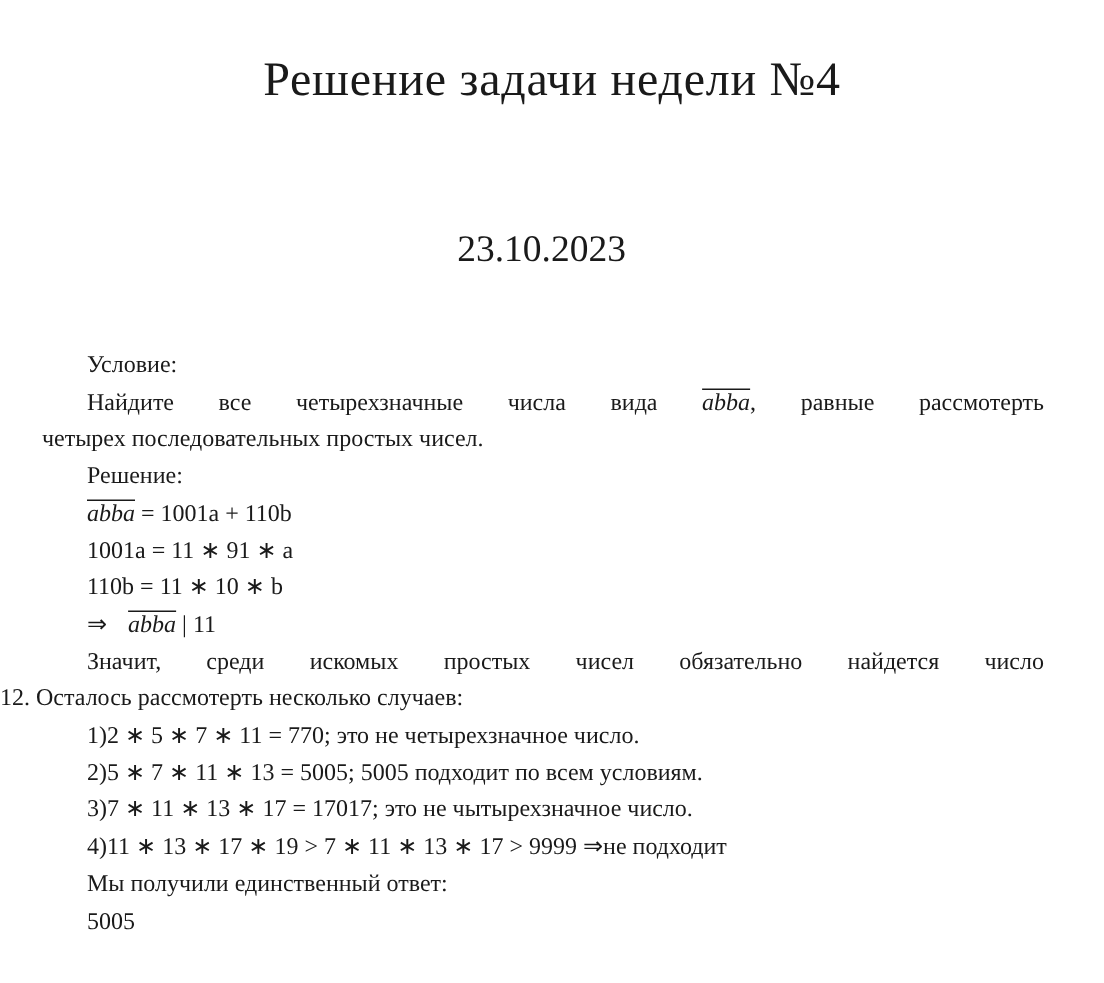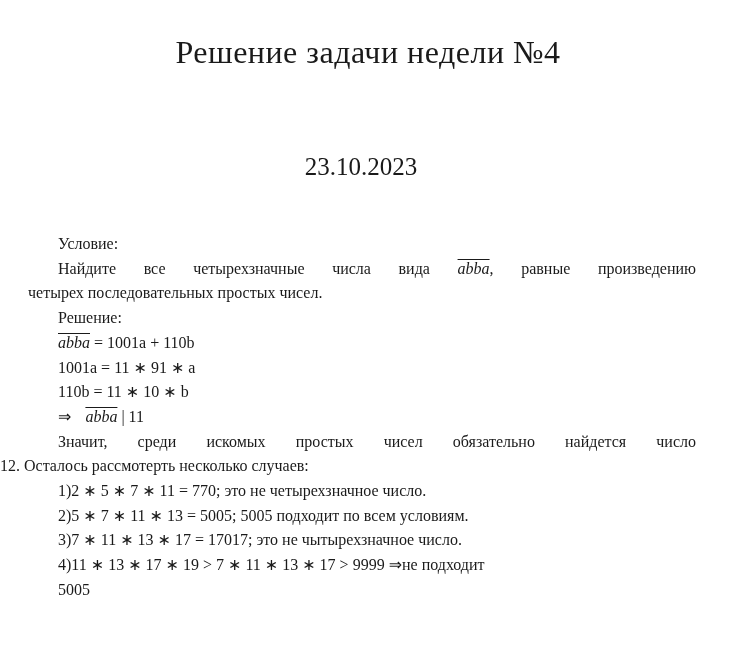--- a/index.html
+++ b/index.html
@@ -29,31 +29,32 @@
   .sp { display: inline-block; width: 14px; }
 </style>
 </head>
 <body>
 
 <div class="title">Решение задачи недели №4</div>
 <div class="date">23.10.2023</div>
 
 <div class="body">
   <div class="line ind">Условие:</div>
-  <div class="line ind just"><span>Найдите все четырехзначные числа вида </span><span class="ov">abba</span><span>, равные произведению</span></div>
+  <div class="line ind just"><span>Найдите все четырехзначные числа вида </span><span class="ov">abba</span><span>, равные рассмотерть</span></div>
   <div class="line">четырех последовательных простых чисел.</div>
 
   <div class="line ind">Решение:</div>
   <div class="line ind"><span class="ov">abba</span><span> = 1001a + 110b</span></div>
   <div class="line ind">1001a = 11 ∗ 91 ∗ a</div>
   <div class="line ind">110b = 11 ∗ 10 ∗ b</div>
   <div class="line ind"><span>⇒</span><span class="sp"></span><span class="ov">abba</span><span> | 11</span></div>
 
   <div class="line ind just">Значит, среди искомых простых чисел обязательно найдется число</div>
   <div class="line" style="margin-left:-28px;">12. Осталось рассмотерть несколько случаев:</div>
 
   <div class="line ind">1)2 ∗ 5 ∗ 7 ∗ 11 = 770; это не четырехзначное число.</div>
   <div class="line ind">2)5 ∗ 7 ∗ 11 ∗ 13 = 5005; 5005 подходит по всем условиям.</div>
   <div class="line ind">3)7 ∗ 11 ∗ 13 ∗ 17 = 17017; это не чытырехзначное число.</div>
   <div class="line ind">4)11 ∗ 13 ∗ 17 ∗ 19 &gt; 7 ∗ 11 ∗ 13 ∗ 17 &gt; 9999 ⇒не подходит</div>
 
+  <div class="line ind">Мы получили единственный ответ:</div>
   <div class="line ind">5005</div>
 </div>
 
 </body></html>

